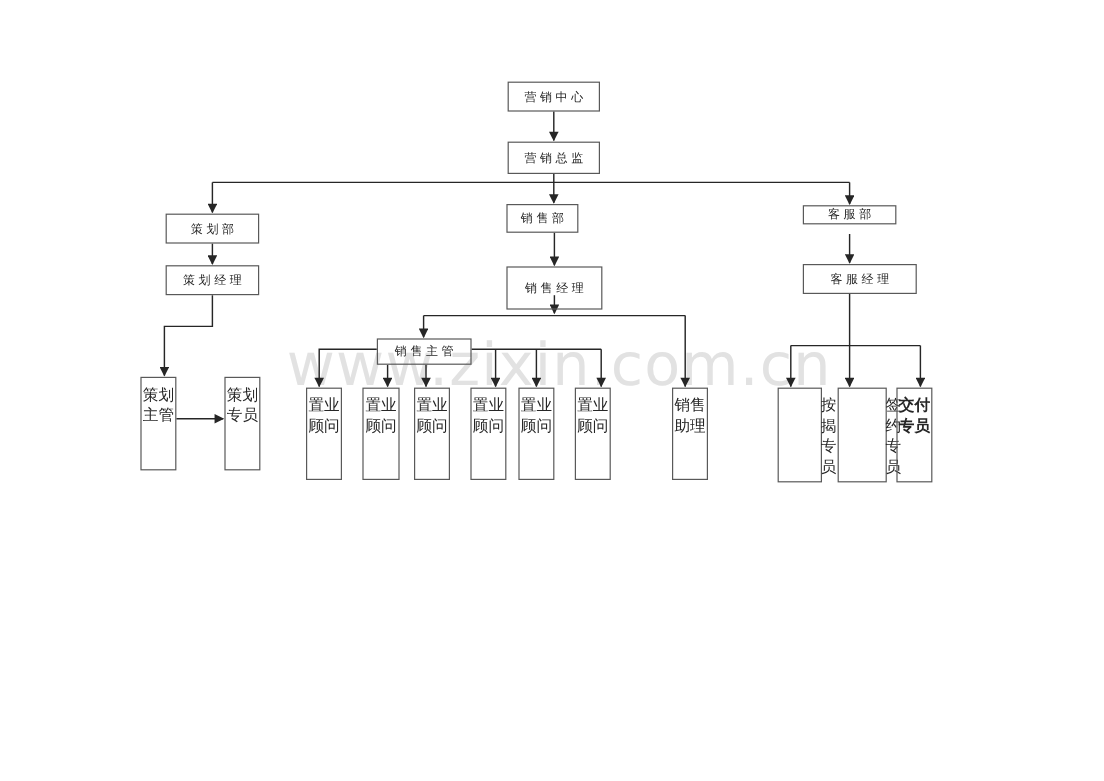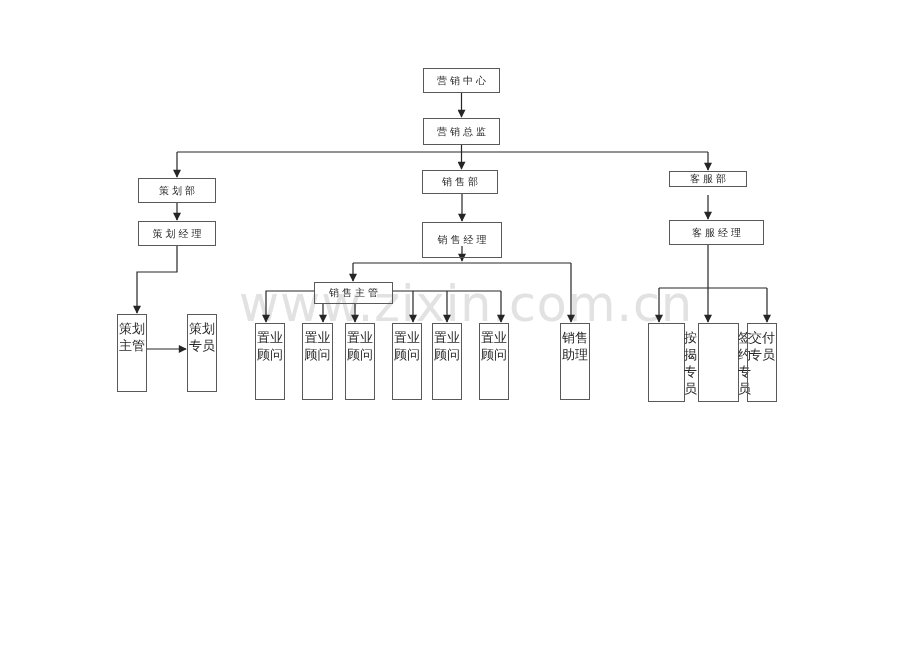--- a/index.html
+++ b/index.html
@@ -97,35 +97,35 @@
       <path d="M767,288 V322" marker-end="url(#arr)"></path>
     </g>
   </svg>
 
   <div class="node node-h" style="left:423px;top:68px;width:77px;height:25px;">营销中心</div>
   <div class="node node-h" style="left:423px;top:118px;width:77px;height:27px;">营销总监</div>
 
   <div class="node node-h" style="left:138px;top:178px;width:78px;height:25px;">策划部</div>
   <div class="node node-h" style="left:138px;top:221px;width:78px;height:25px;">策划经理</div>
 
-  <div class="node node-h" style="left:422px;top:170px;width:76px;height:24px;">销售部</div>
+  <div class="node node-h" style="left:422px;top:170px;width:60px;height:24px;">销售部</div>
   <div class="node node-h" style="left:422px;top:222px;width:80px;height:36px;">销售经理</div>
   <div class="node node-h" style="left:314px;top:282px;width:79px;height:22px;text-align:right;">销售主管</div>
 
   <div class="node node-h" style="left:669px;top:171px;width:78px;height:16px;">客服部</div>
   <div class="node node-h" style="left:669px;top:220px;width:95px;height:25px;">客服经理</div>
 
   <div class="node node-v" style="left:117px;top:314px;width:30px;height:78px;">策划主管</div>
   <div class="node node-v" style="left:187px;top:314px;width:30px;height:78px;">策划专员</div>
 
   <div class="node node-v" style="left:255px;top:323px;width:30px;height:77px;">置业顾问</div>
   <div class="node node-v" style="left:302px;top:323px;width:31px;height:77px;">置业顾问</div>
   <div class="node node-v" style="left:345px;top:323px;width:30px;height:77px;">置业顾问</div>
   <div class="node node-v" style="left:392px;top:323px;width:30px;height:77px;">置业顾问</div>
   <div class="node node-v" style="left:432px;top:323px;width:30px;height:77px;">置业顾问</div>
   <div class="node node-v" style="left:479px;top:323px;width:30px;height:77px;">置业顾问</div>
   <div class="node node-v" style="left:560px;top:323px;width:30px;height:77px;">销售助理</div>
 
   <div class="node node-v" style="left:648px;top:323px;width:30px;height:79px;padding-left:35px;">按揭专员</div>
   <div class="node node-v" style="left:698px;top:323px;width:30px;height:79px;padding-left:39px;">签约专员</div>
-  <div class="node node-v" style="left:747px;top:323px;width:30px;height:79px;">交付专员</div>
+  <div class="node node-v" style="left:747px;top:323px;width:30px;height:79px;font-weight:bold;">交付专员</div>
 
 </div>
 
 </body></html>

